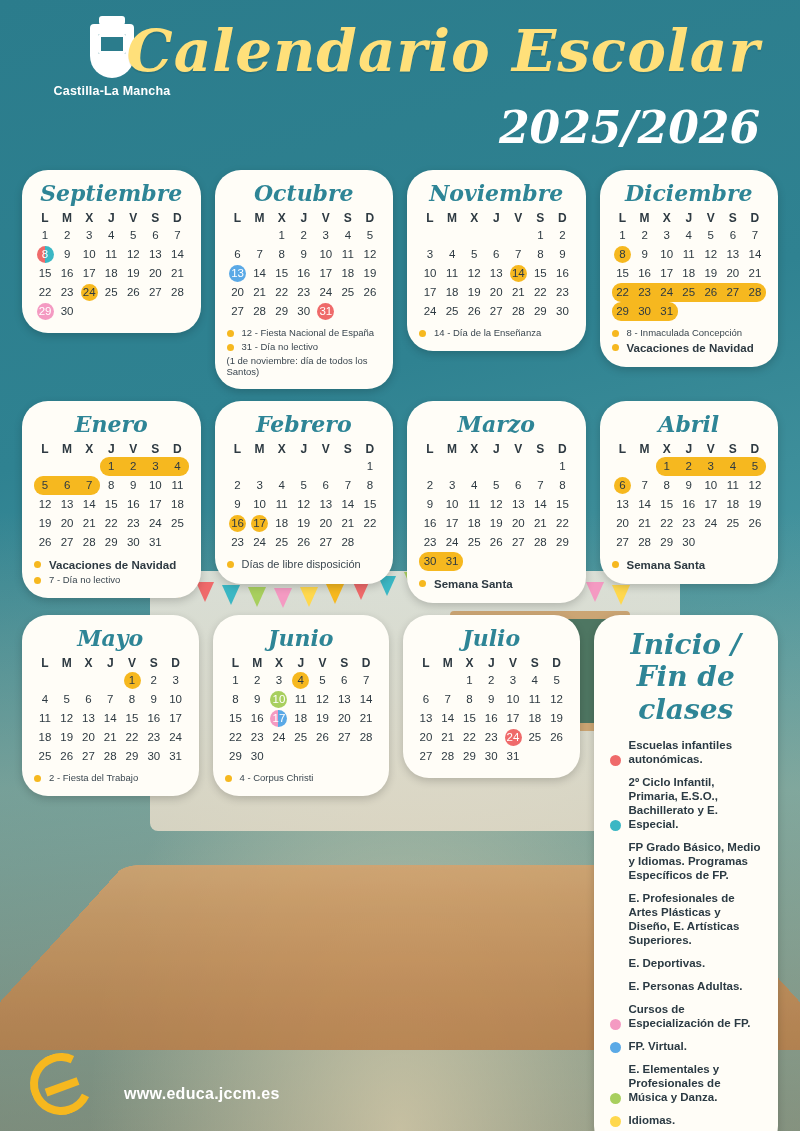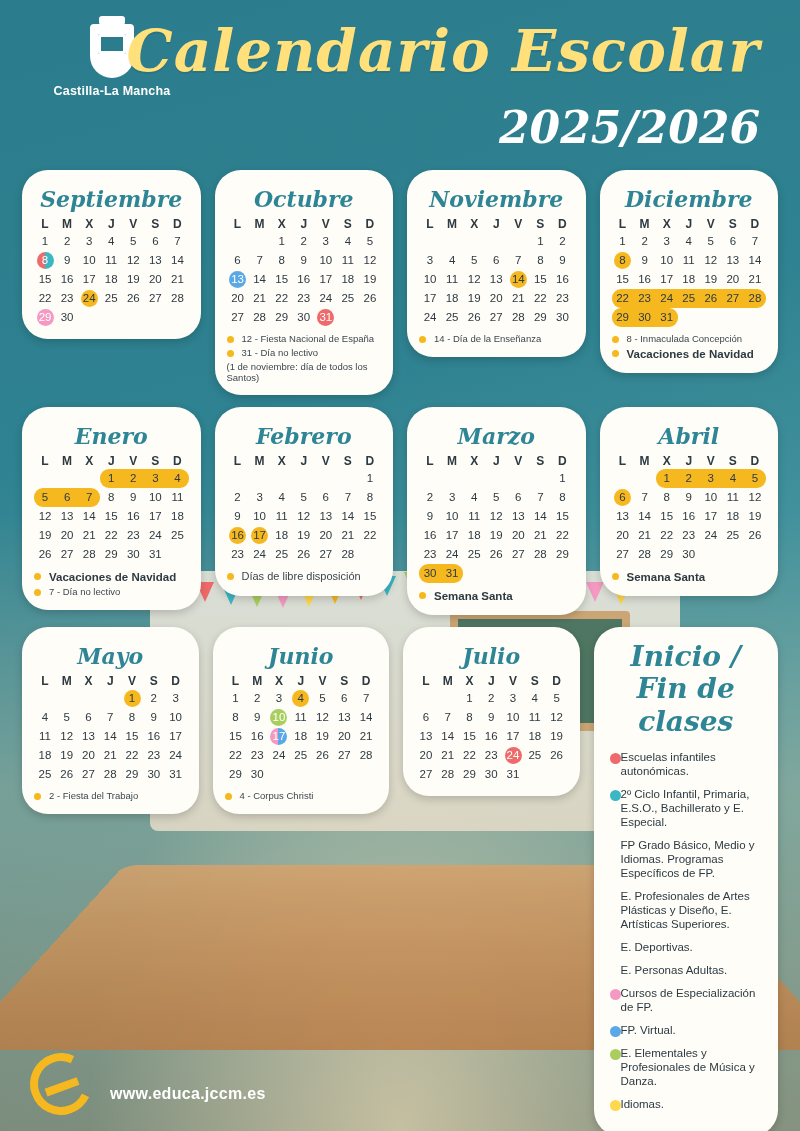--- a/index.html
+++ b/index.html
@@ -67,21 +67,21 @@
   }
   .title .t2 {
     font-family:"DejaVu Serif", serif; font-style:italic; font-weight:bold;
     font-size:44px; color:#ffffff; line-height:1.25; margin-top:20px;
   }
 
   .grid { position:relative; z-index:5; padding:0 22px; }
   .row { display:flex; gap:14px; margin-bottom:12px; align-items:flex-start; }
 
   .card {
-    background:#fffdf7; border-radius:26px; padding:16px 12px 12px;
+    background:#fffdf7; border-radius:26px; padding:10px 12px 12px;
     box-shadow:0 3px 8px rgba(0,0,0,.18);
     flex:1 1 0; min-width:0;
   }
   .card h3 {
     font-family:"DejaVu Serif", serif; font-style:italic; font-weight:bold;
     color:#2e8596; font-size:22px; text-align:center; margin-bottom:4px;
   }
   table.cal { width:100%; border-collapse:collapse; }
   table.cal th {
     font-size:12px; color:#2e3a42; font-weight:bold; padding:1px 0; text-align:center;
@@ -111,37 +111,37 @@
   .note-plain { font-size:9.5px; color:#3b4750; margin-top:2px; }
 
   .legend {
     background:#fffdf7; border-radius:26px; padding:14px 16px 16px;
     box-shadow:0 3px 8px rgba(0,0,0,.18);
   }
   .legend h3 {
     font-family:"DejaVu Serif", serif; font-style:italic; font-weight:bold;
     color:#2e8596; font-size:28px; text-align:center; line-height:1.15; margin-bottom:12px;
   }
-  .lg-item { display:flex; align-items:flex-start; margin-bottom:9px; }
+  .lg-item { display:flex; gap:8px; align-items:flex-end; margin-bottom:9px;font-weight:bold; }
   .lg-dot { width:11px;height:11px;border-radius:50%; margin-top:3px; flex:0 0 auto; }
   .lg-text { font-size:11.5px; color:#2b3a43; line-height:1.22; }
 
   .footer {
     position:absolute; left:0; bottom:0; width:100%; height:90px; z-index:6;
   }
   .logo-e {
     position:absolute; left:30px; bottom:16px; width:62px;height:62px;
     border:8px solid #f6b81f; border-radius:50%;
     border-right-color:transparent; transform:rotate(-20deg);
   }
   .logo-e:after{
     content:""; position:absolute; left:6px; top:22px; width:34px;height:8px;background:#f6b81f;
   }
   .site {
-    position:absolute; left:110px; bottom:28px; color:#fff; font-size:16px; font-weight:bold; letter-spacing:.3px;
+    position:absolute; left:124px; bottom:28px; color:#fff; font-size:16px; font-weight:bold; letter-spacing:.3px;
   }
 </style>
 </head>
 <body>
 
 <div class="bg-room">
   <div class="room-wall"></div>
   <div class="room-board"></div>
   <div class="room-floor"></div>
 </div>

